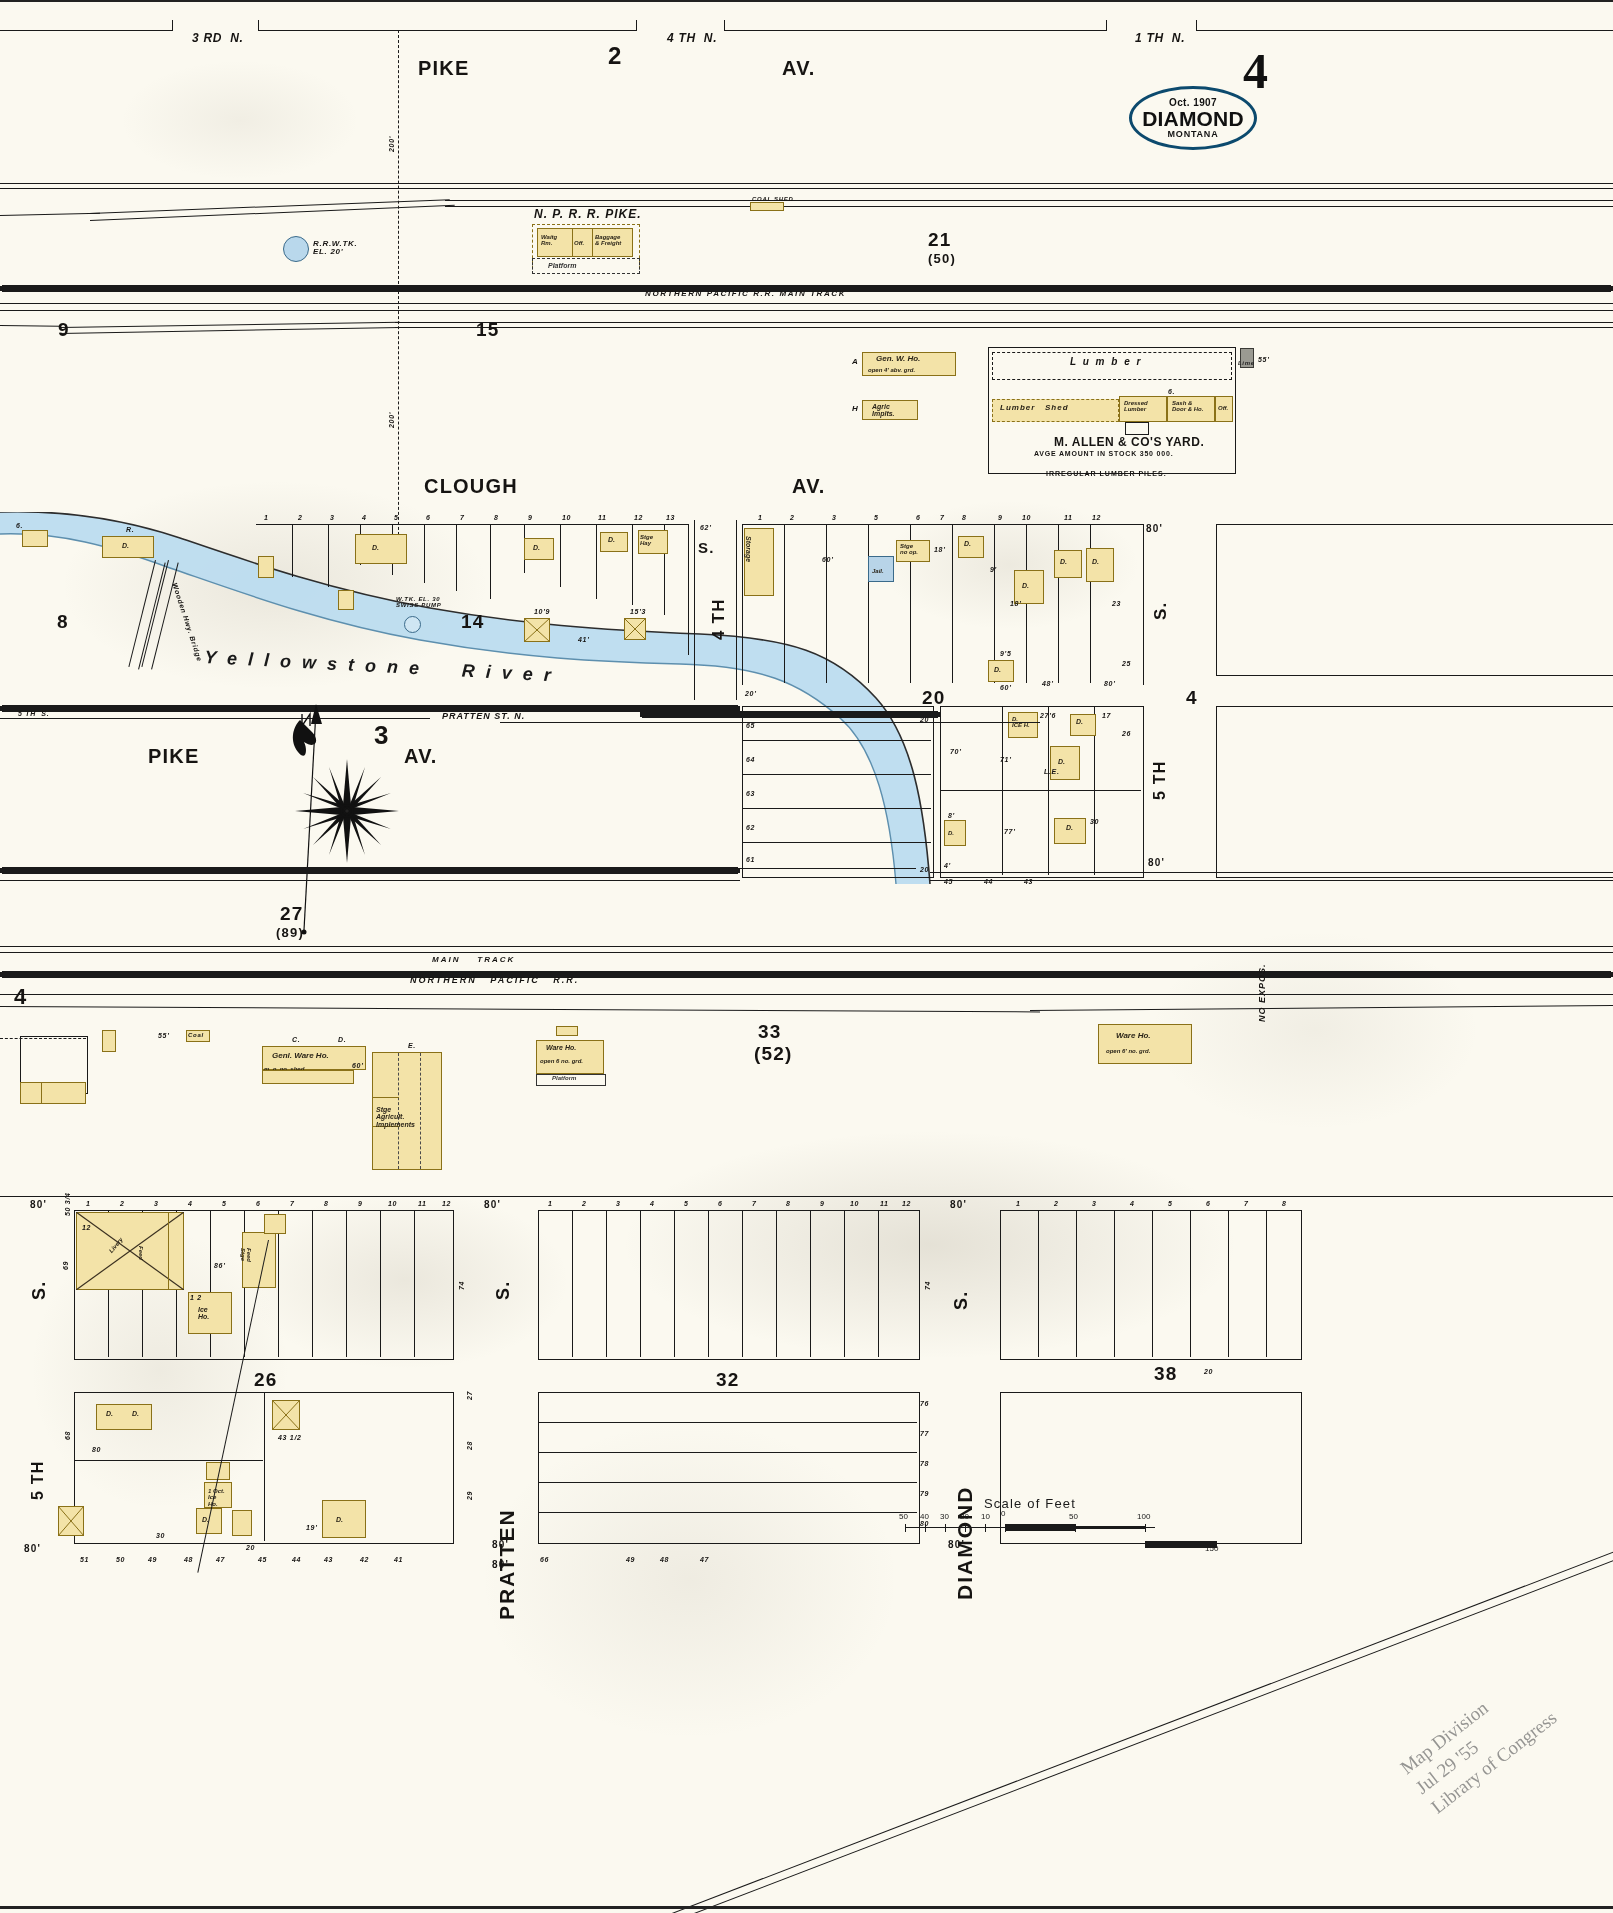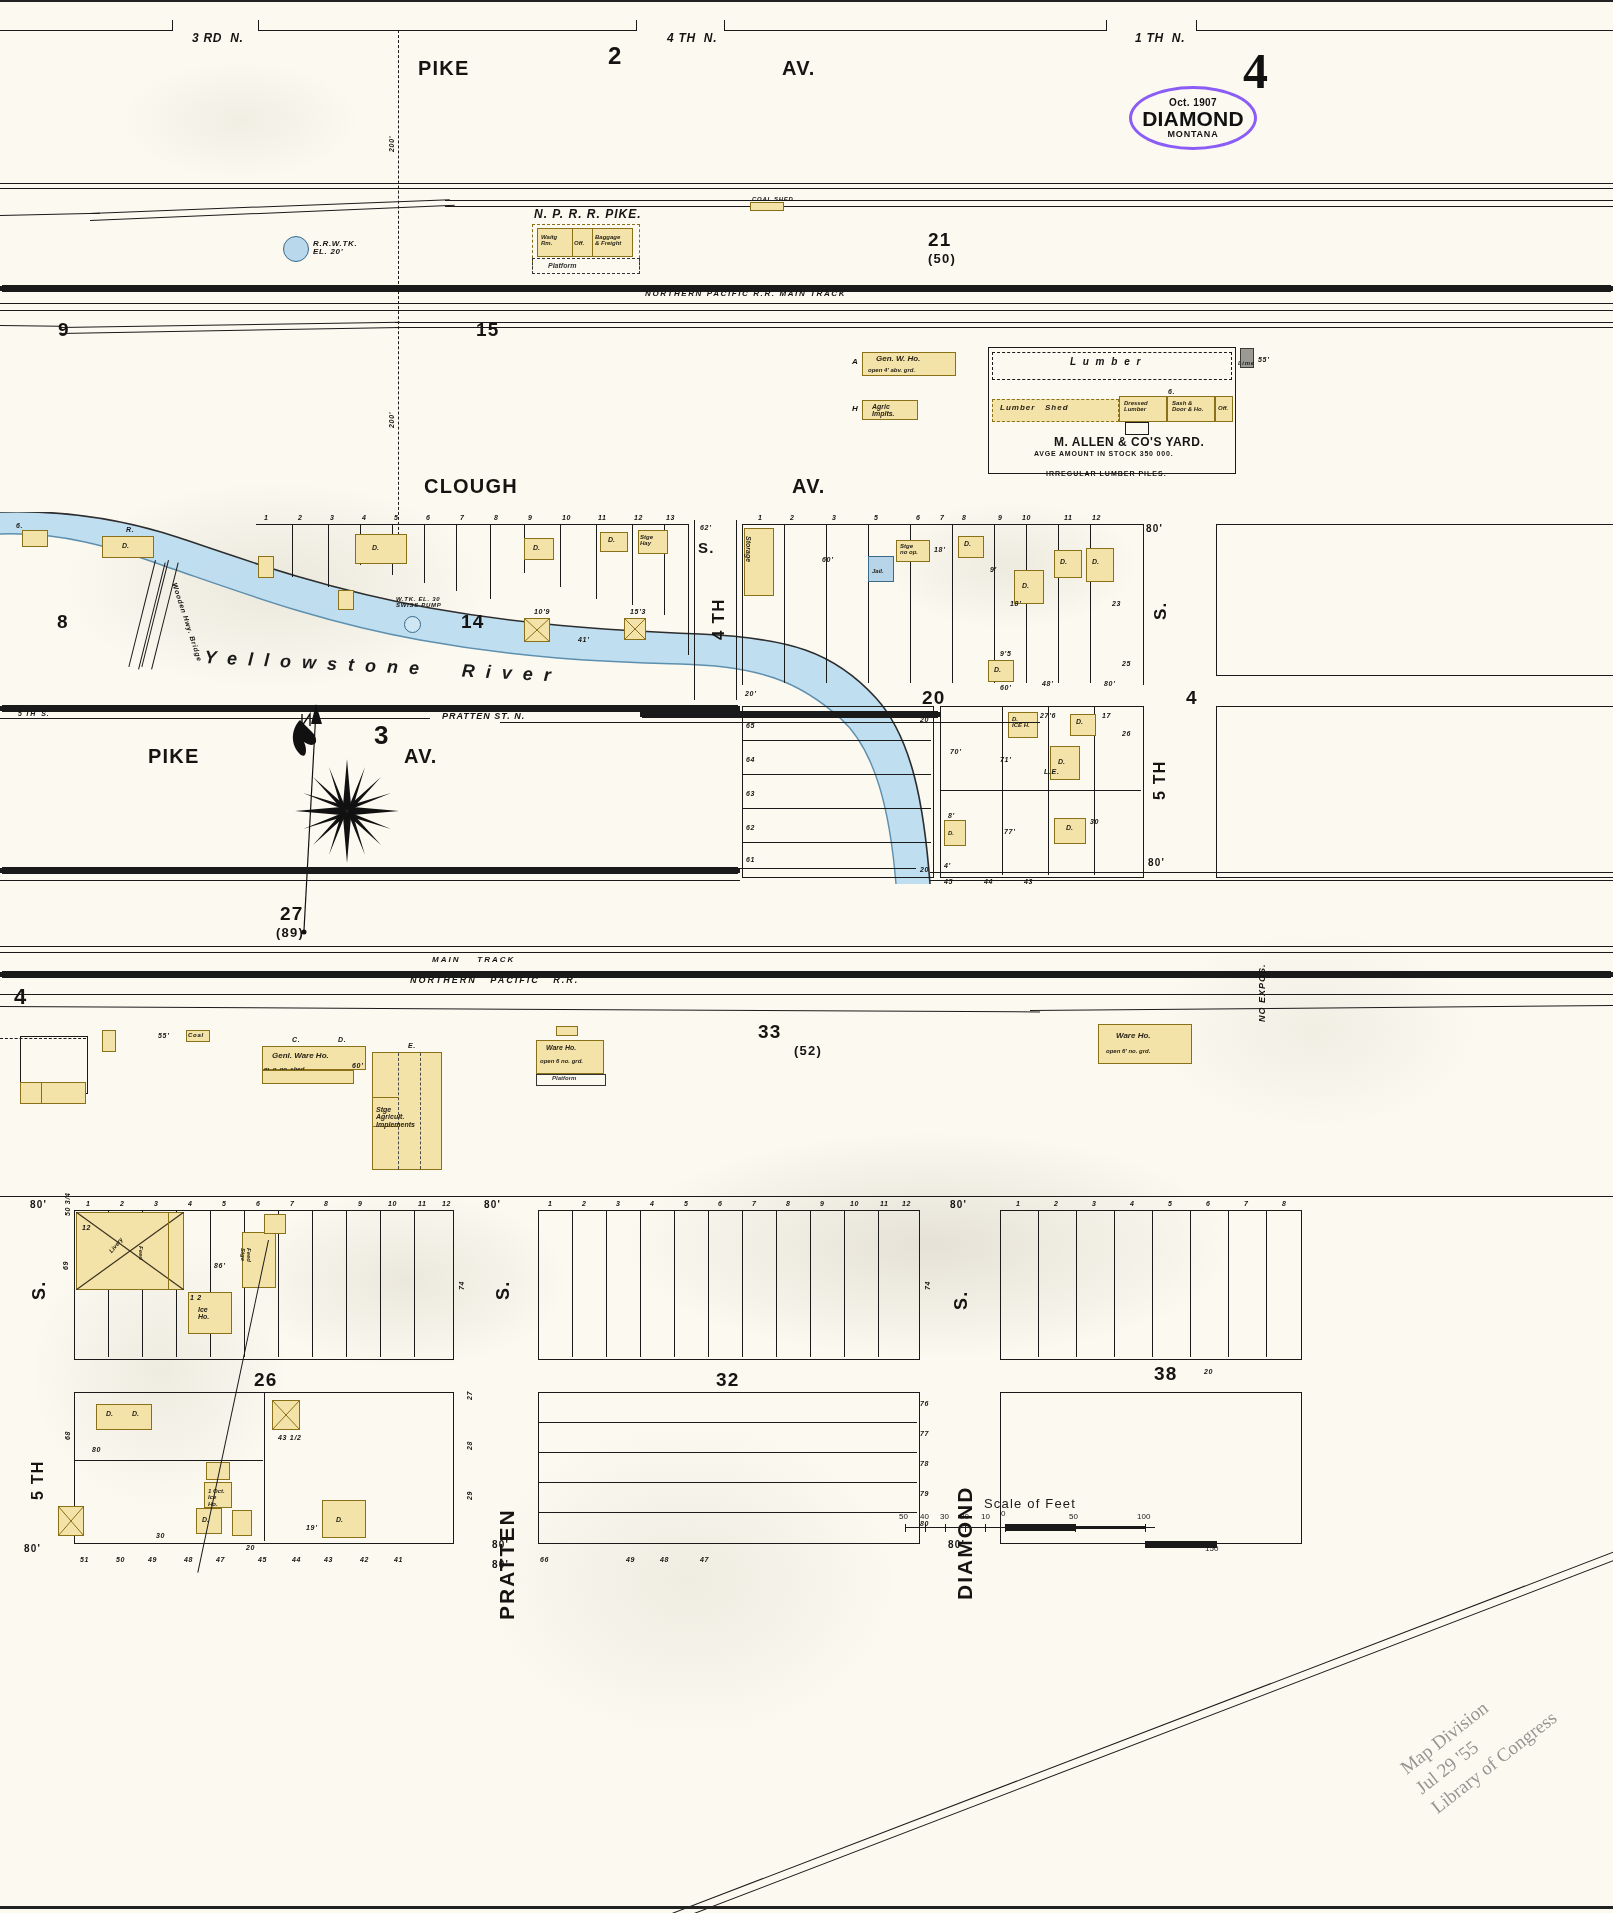--- a/index.html
+++ b/index.html
@@ -46,21 +46,21 @@
 
   
   .rr{position:absolute;height:5px;background:#1a1a1a;
       box-shadow:0 -3px 0 -2px #1a1a1a,0 3px 0 -2px #1a1a1a;}
 
   
   #river{position:absolute;left:0;top:512px;width:960px;height:400px;}
 
   
   #cartouche{position:absolute;left:1129px;top:86px;width:122px;height:58px;
-     border:3px solid #8b5cf6;border-radius:50%/50%;display:flex;flex-direction:column;
+     border:3px solid #0c4a6e;border-radius:50%/50%;display:flex;flex-direction:column;
      align-items:center;justify-content:center;background:rgba(251,249,240,.6);}
   #cartouche .dt{font-size:10px;font-weight:bold;letter-spacing:.4px;color:#111;}
   #cartouche .nm{font-size:21px;font-weight:bold;letter-spacing:.2px;color:#111;line-height:1;}
   #cartouche .st{font-size:9px;font-weight:bold;letter-spacing:.8px;color:#111;}
   #sheetno{position:absolute;left:1243px;top:42px;font-size:50px;font-weight:bold;color:#111;font-family:"Liberation Serif",serif;}
 
   
   #compass{position:absolute;left:292px;top:756px;width:110px;height:110px;}
 
   
@@ -457,21 +457,21 @@
   <div class="t hand" style="left:432px;top:956px;font-size:8px;letter-spacing:2px;">MAIN    TRACK</div>
   <div class="rr" style="left:0;top:972px;width:1613px;"></div>
   <div class="t hand" style="left:410px;top:976px;font-size:9px;letter-spacing:2px;">NORTHERN   PACIFIC   R.R.</div>
   <div class="ln hline" style="left:0;top:994px;width:1613px;"></div>
   <div class="ln hline" style="left:0;top:1006px;width:1040px;transform:rotate(.3deg);transform-origin:left;"></div>
   <div class="ln hline" style="left:1030px;top:1010px;width:583px;transform:rotate(-.5deg);transform-origin:left;"></div>
 
   <div class="t caps" style="left:14px;top:986px;font-size:22px;">4</div>
 
   <div class="t caps" style="left:758px;top:1022px;font-size:19px;">33</div>
-  <div class="t caps" style="left:754px;top:1044px;font-size:13px;margin-left:40px;">(52)</div>
+  <div class="t caps" style="left:754px;top:1044px;font-size:19px;">(52)</div>
 
   <div class="dash-h" style="left:0;top:1038px;width:86px;"></div>
   <div class="block" style="left:20px;top:1036px;width:66px;height:56px;border-style:solid;"></div>
   <div class="bld frame" style="left:20px;top:1082px;width:66px;height:22px;"></div>
   <div class="bld frame" style="left:20px;top:1082px;width:22px;height:22px;"></div>
   <div class="bld frame" style="left:102px;top:1030px;width:14px;height:22px;"></div>
   <div class="t hand tiny" style="left:158px;top:1032px;">55'</div>
   <div class="bld frame" style="left:186px;top:1030px;width:24px;height:12px;"></div>
   <div class="t hand tiny" style="left:188px;top:1032px;font-size:6px;">Coal</div>
 

